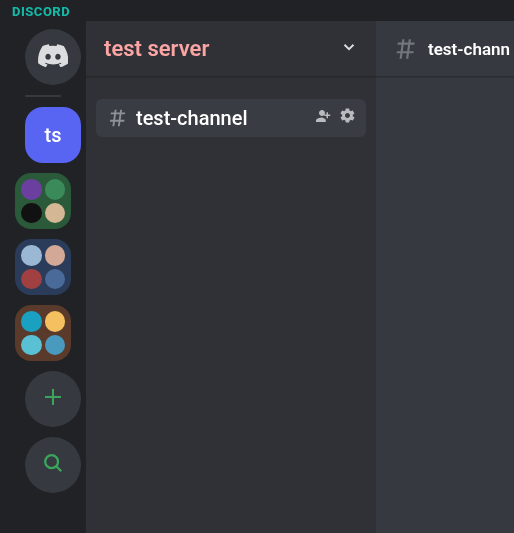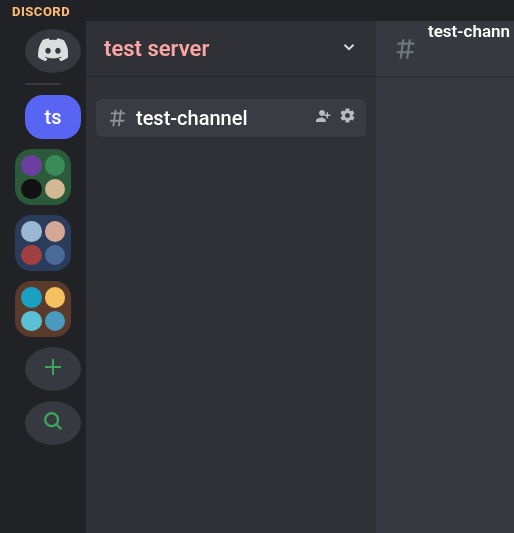--- a/index.html
+++ b/index.html
@@ -9,40 +9,40 @@
       width: 514px;
       height: 533px;
       overflow: hidden;
       display: flex;
       flex-direction: column;
     }
     .discord-logo {
       padding: 4px 12px 2px;
       font-size: 13px;
       font-weight: 800;
-      color: #fdba74;
+      color: #14b8a6;
       letter-spacing: 0.5px;
     }
     .main-layout {
       display: flex;
       flex: 1;
       height: calc(100% - 22px);
     }
     .server-rail {
       width: 86px;
       background: #202225;
       display: flex;
       flex-direction: column;
       align-items: center;
       padding-top: 8px;
       gap: 10px;
     }
     .server-pill {
       width: 56px;
-      height: 44px;
+      height: 56px;
       border-radius: 50%;
       background: #36393f;
       display: flex;
       align-items: center;
       justify-content: center;
       cursor: pointer;
       margin-left: 20px;
     }
     .server-pill.selected {
       border-radius: 18px;
@@ -132,20 +132,21 @@
     .chat-area {
       flex: 1;
       background: #36393f;
       display: flex;
       flex-direction: column;
       min-width: 0;
     }
     .chat-header {
       height: 56px;
       display: flex;
+      align-items: center;
       padding: 0 16px;
       border-bottom: 1px solid #2b2d31;
       box-shadow: 0 1px 0 rgba(4,4,5,0.1);
     }
     .chat-header .channel-hash { margin-right: 10px; }
     .chat-title {
       color: #fff;
       font-size: 17px;
       font-weight: 600;
       white-space: nowrap;

